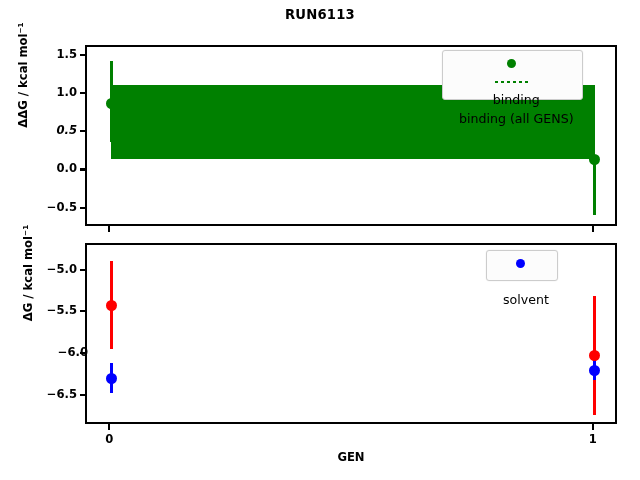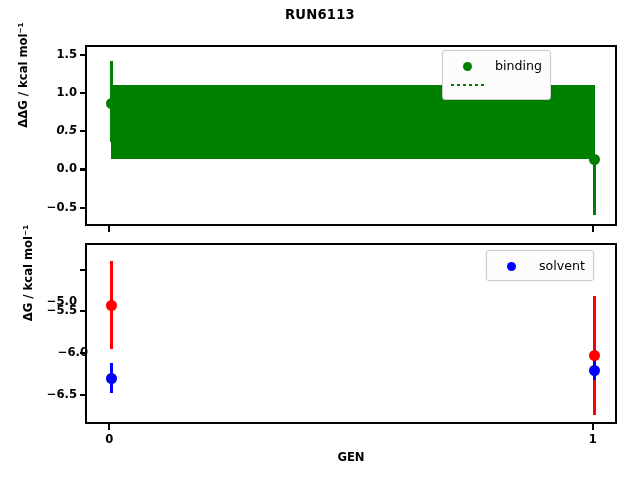--- a/index.html
+++ b/index.html
@@ -146,20 +146,21 @@
     background: #fcfcfc;
     border: 1px solid #cccccc;
     border-radius: 3px;
     padding: 5px 8px 5px 7px;
     box-shadow: 0 0 0 0.5px rgba(0,0,0,0.04);
   }
   .legend-row {
     display: flex;
     align-items: center;
     height: 19px;
+    flex-direction: column;
   }
   .legend-handle {
     width: 36px;
     height: 14px;
     position: relative;
     flex: 0 0 36px;
   }
   .legend-handle .lh-dot {
     position: absolute;
     left: 13px;
@@ -227,37 +228,38 @@
     <div class="legend-row">
       <span class="legend-handle">
         <span class="lh-dot" style="background:#008000"></span>
       </span>
       <span class="legend-label">binding</span>
     </div>
     <div class="legend-row">
       <span class="legend-handle">
         <span class="lh-dotted" style="background:repeating-linear-gradient(to right,#008000 0 3px,transparent 3px 6px)"></span>
       </span>
+      <span class="legend-label">binding (all GENS)</span>
     </div>
   </div>
 
   <div class="axes" id="axes-bottom">
     <div class="errbar" id="bot-err-c0" style="left: 24.1818px; top: 15.8479px; height: 88.4147px; background: rgb(255, 0, 0);"></div>
     <div class="errbar" id="bot-err-c1" style="left: 507.818px; top: 50.8802px; height: 119.276px; background: rgb(255, 0, 0);"></div>
     <div class="errbar" id="bot-err-s0" style="left: 24.1818px; top: 118.442px; height: 29.1935px; background: rgb(0, 0, 255);"></div>
     <div class="errbar" id="bot-err-s1" style="left: 507.818px; top: 115.106px; height: 20.0184px; background: rgb(0, 0, 255);"></div>
     <div class="dotmark" id="bot-dot-c0" style="left: 24.1818px; top: 60.0553px; background: rgb(255, 0, 0);"></div>
     <div class="dotmark" id="bot-dot-c1" style="left: 507.818px; top: 110.935px; background: rgb(255, 0, 0);"></div>
     <div class="dotmark" id="bot-dot-s0" style="left: 24.1818px; top: 133.456px; background: rgb(0, 0, 255);"></div>
     <div class="dotmark" id="bot-dot-s1" style="left: 507.818px; top: 125.115px; background: rgb(0, 0, 255);"></div>
   </div>
 
   <div id="bottom-ticks">
       <div class="ytick" style="position: absolute; left: 79.5px; top: 268.691px;"></div>
-      <div class="ylab" style="top: 261.691px; left: 5px; margin-top: 32px;">−5.0</div>
+      <div class="ylab" style="top: 261.691px; left: 5px;">−5.0</div>
       <div class="ytick" style="position: absolute; left: 79.5px; top: 310.396px;"></div>
       <div class="ylab" style="top: 303.396px; left: 5px;">−5.5</div>
       <div class="ytick" style="position: absolute; left: 79.5px; top: 352.101px;"></div>
       <div class="ylab" style="top: 345.101px; left: 16px;">−6.0</div>
       <div class="ytick" style="position: absolute; left: 79.5px; top: 393.806px;"></div>
       <div class="ylab" style="top: 386.806px; left: 5px;">−6.5</div>
     </div>
   <div class="axis-title-y" id="ylabel-bottom">ΔG / kcal mol⁻¹</div>
 
   <div id="x-ticks">

